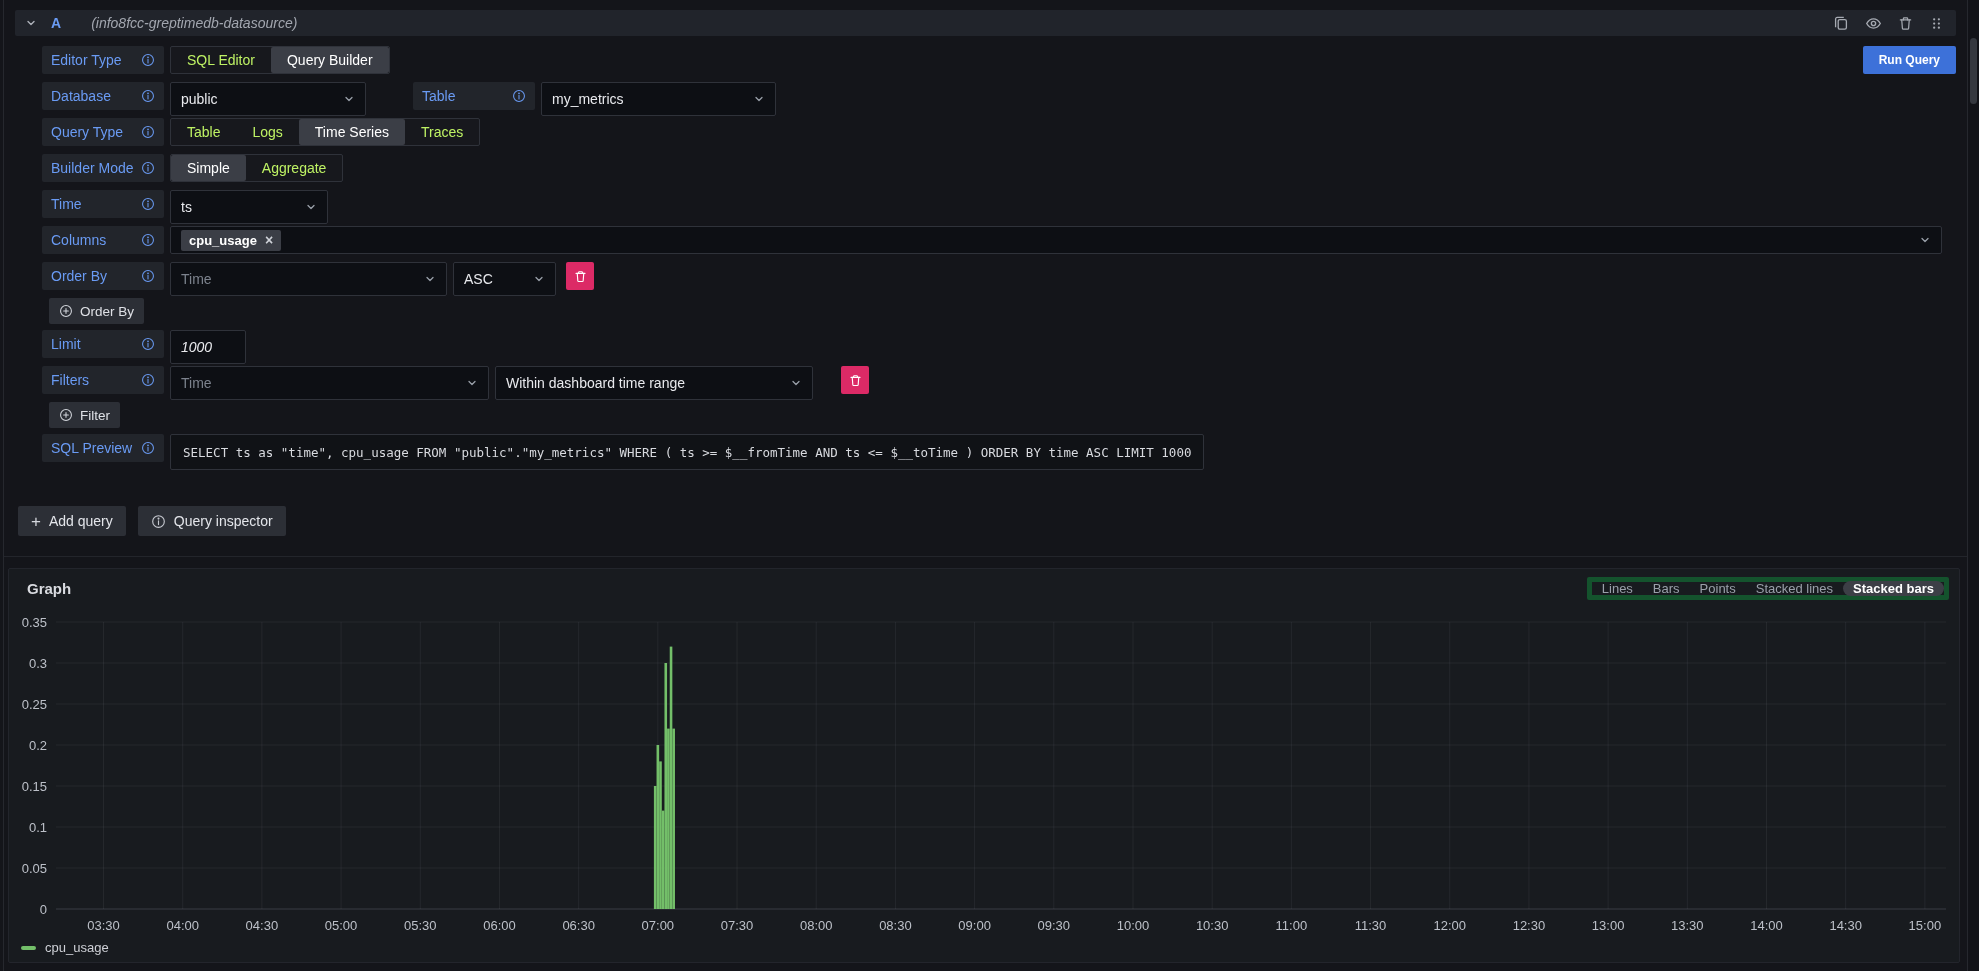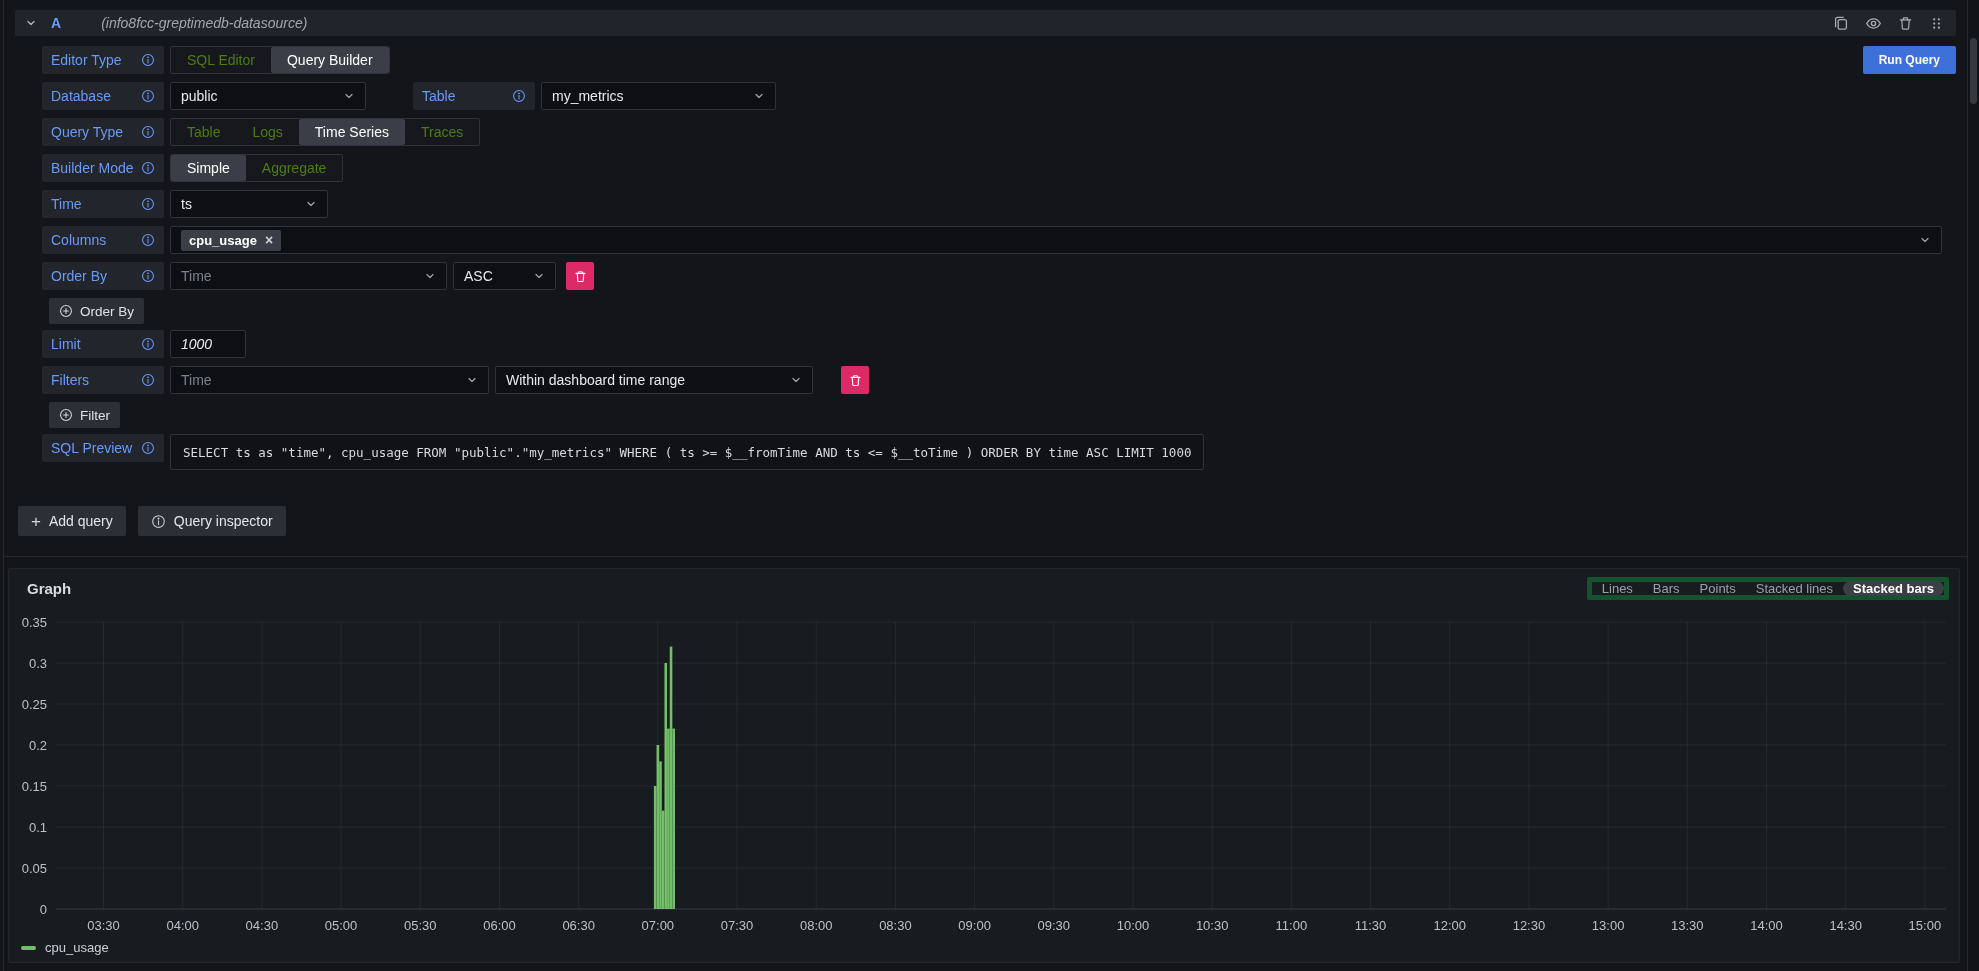--- a/index.html
+++ b/index.html
@@ -5,35 +5,35 @@
   * { margin:0; padding:0; box-sizing:border-box; }
   html,body { width:1979px; height:971px; overflow:hidden; }
   body { background:#14151a; font-family:"Liberation Sans", sans-serif; font-size:14px; color:#e7e8ec; position:relative; }
   .page-left-line { position:absolute; left:3px; top:0; width:1px; height:971px; background:#26282e; }
 
   
   .edit-pane { position:absolute; left:15px; top:10px; width:1941px; }
   .query-header { height:26px; background:#21242b; border-radius:2px; display:flex; align-items:center; padding:0 12px 0 10px; gap:10px; }
   .collapse-btn { display:flex; align-items:center; cursor:pointer; color:#aeb2ba; }
   .ref-id { color:#6a9bf4; font-weight:700; font-size:14px; margin-left:4px; }
-  .ds-name { color:#a2a6af; font-style:italic; margin-left:30px; }
+  .ds-name { color:#a2a6af; font-style:italic; margin-left:20px; }
   .hdr-actions { margin-left:auto; display:flex; align-items:center; gap:16px; }
   .hdr-actions .icon-btn { display:flex; align-items:center; color:#a6aab2; cursor:pointer; }
 
   .query-body { padding:10px 0 0 27px; }
   .frow { display:flex; align-items:stretch; gap:6px; margin-bottom:8px; height:28px; }
   .frow.sub { height:26px; margin-bottom:6px; padding-left:7px; }
   .flabel { width:122px; min-width:122px; background:#22252b; border-radius:2px; display:flex; align-items:center; justify-content:space-between; padding:0 9px; color:#6a9bf4; font-weight:500; }
   .info-ic { display:flex; align-items:center; }
 
   .seg { display:inline-flex; align-items:stretch; border:1px solid #2f323a; border-radius:2px; background:#17181d; overflow:hidden; }
-  .seg .opt { padding:0 16px; display:flex; align-items:center; color:#4d7c0f; font-weight:500; cursor:pointer; white-space:nowrap; }
+  .seg .opt { padding:0 16px; display:flex; align-items:center; color:#bef264; font-weight:500; cursor:pointer; white-space:nowrap; }
   .seg .opt.sel { background:#3b3e46; color:#fff; border-radius:2px; }
 
-  .select, .tinput { background:#0d0f14; border:1px solid #2f323a; border-radius:2px; display:flex; align-items:center; padding:10px 10px; color:#e9eaee; }
+  .select, .tinput { background:#0d0f14; border:1px solid #2f323a; border-radius:2px; display:flex; align-items:center; padding:16px 10px; color:#e9eaee; }
   .select { justify-content:space-between; cursor:pointer; }
   .select .chev { display:flex; align-items:center; color:#9aa0aa; }
   .ph { color:#7c828d; }
   .w-db { width:196px; } .w-table { width:235px; } .w-time { width:158px; }
   .w-ob { width:277px; } .w-asc { width:103px; } .w-fcol { width:319px; } .w-fcond { width:318px;text-align:right; }
   .w-limit { width:76px;font-style:italic; }
   .ml-table { margin-left:41px; }
   .ml-obtrash { margin-left:4px; } .ml-ftrash { margin-left:22px; }
 
   .columns-field { flex:1; margin-right:14px; background:#0d0f14; border:1px solid #2f323a; border-radius:2px; display:flex; align-items:center; padding:0 10px; }

